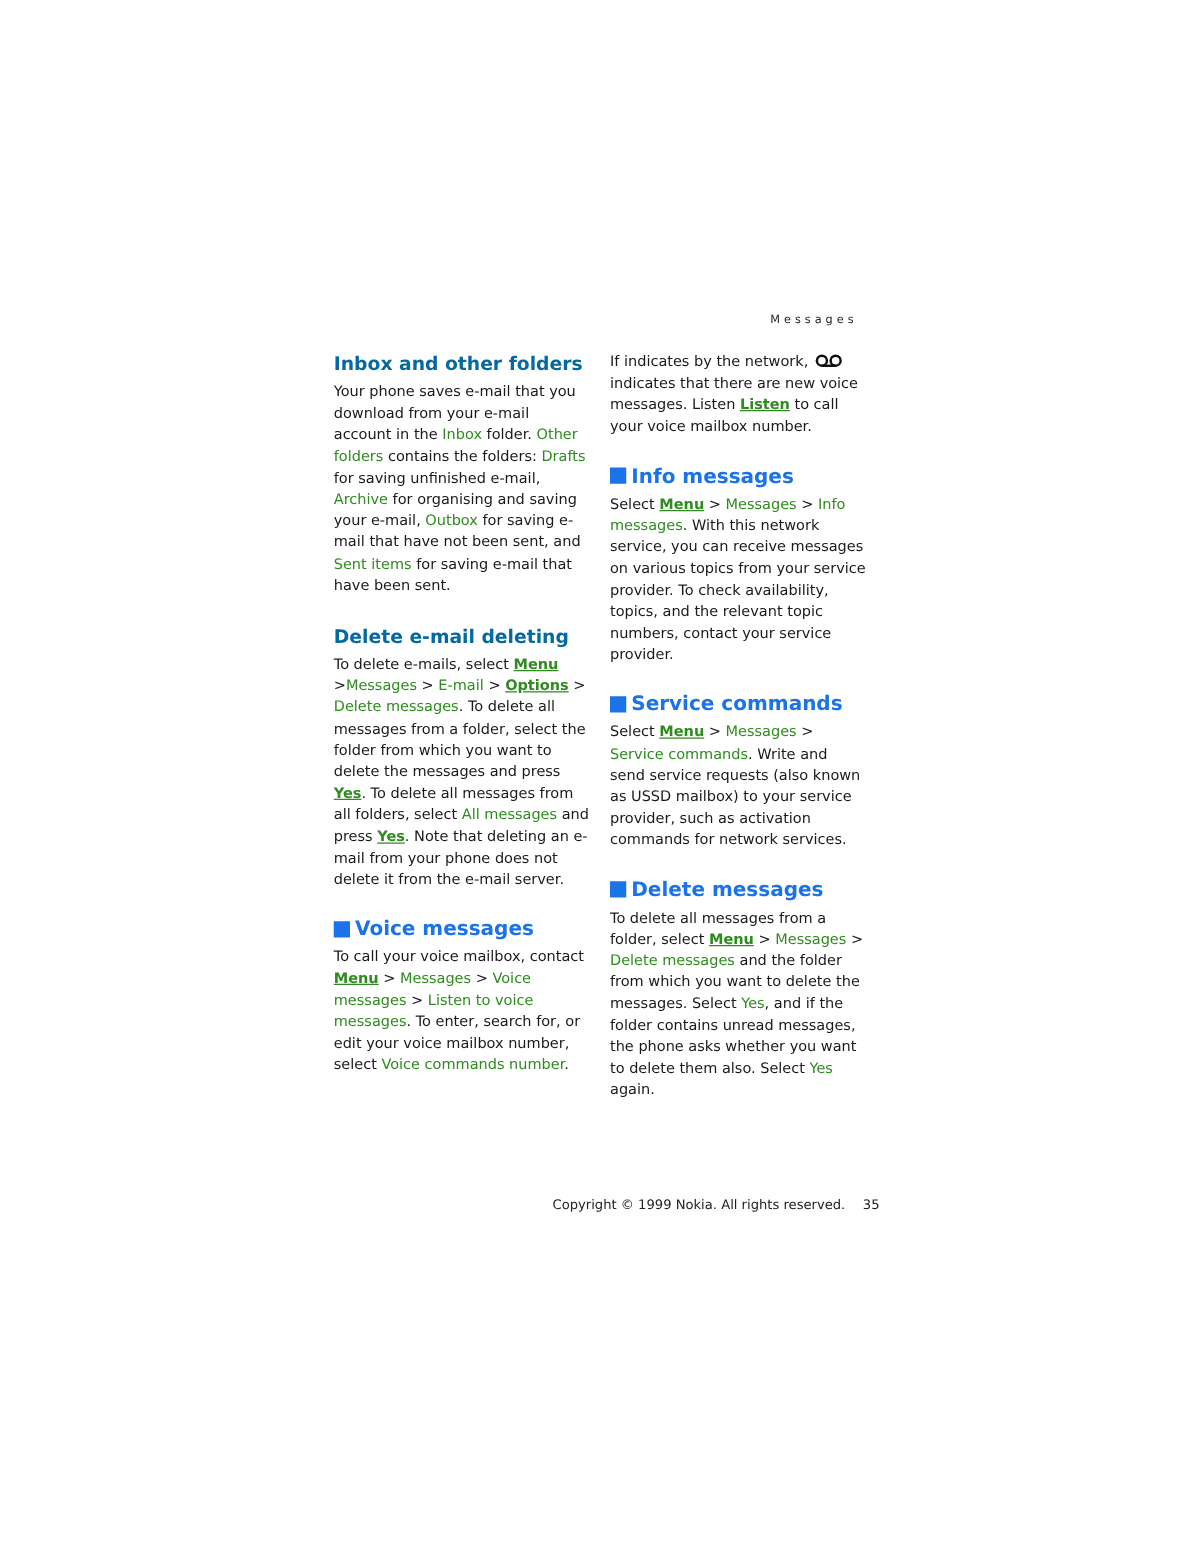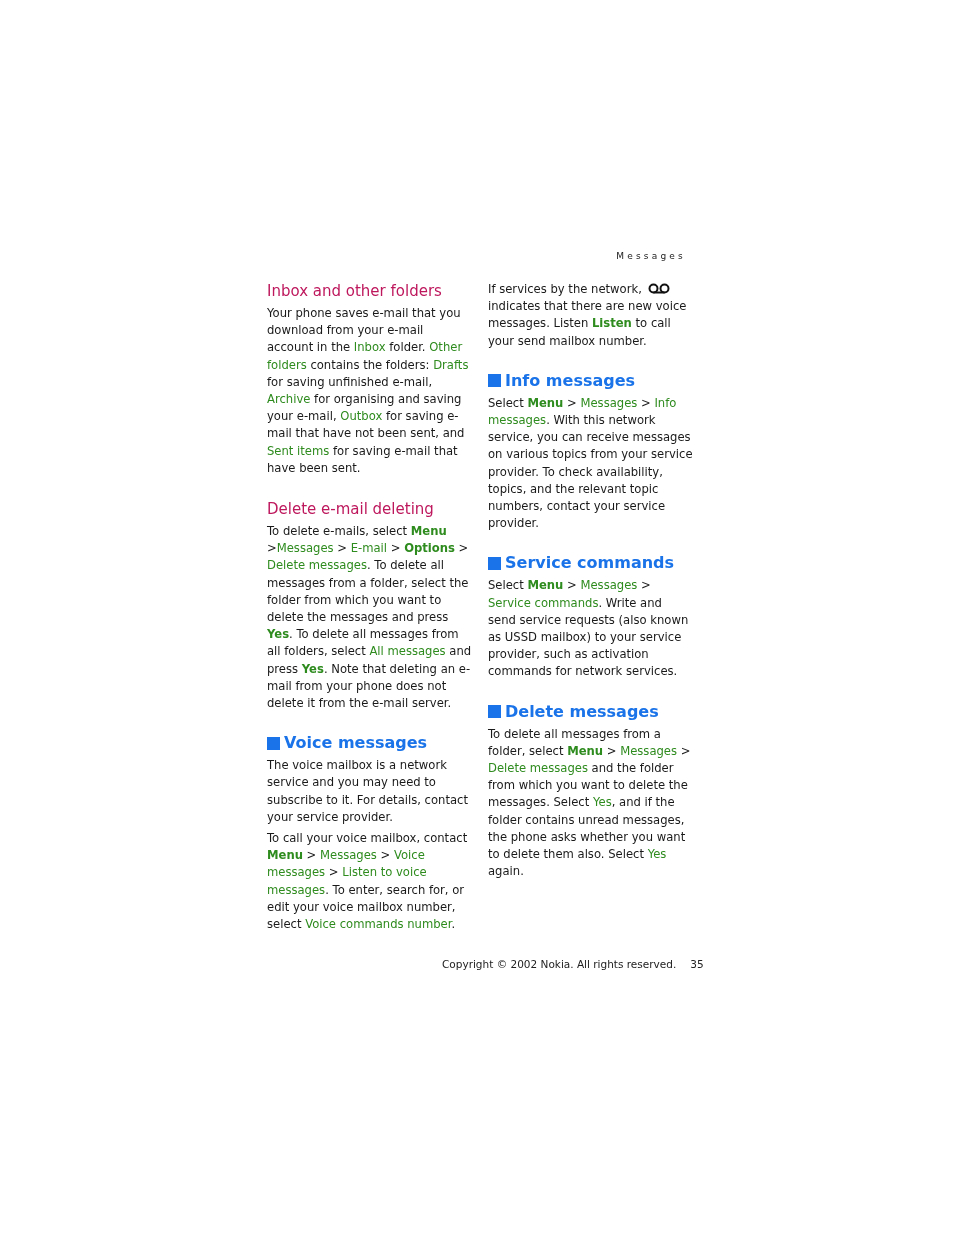--- a/index.html
+++ b/index.html
@@ -3,24 +3,24 @@
 <meta charset="utf-8">
 <style>
   html, body { margin: 0; padding: 0; background: #ffffff; }
   body { width: 954px; height: 1235px; position: relative; font-family: "DejaVu Sans", sans-serif; color: #1a1a1a; }
   .page { position: absolute; left: 0; top: 0; width: 954px; height: 1073px; }
   .running-head { position: absolute; left: 560px; width: 126px; top: 251px; text-align: right; font-size: 9px; letter-spacing: 3.2px; color: #222; }
   .col { position: absolute; top: 281px; font-size: 11.6px; line-height: 17.2px; }
   .col-left { left: 267px; width: 205px; }
   .col-right { left: 488px; width: 205px; }
   .col p { margin: 0 0 4px 0; }
-  h3.sub { margin: 0 0 4px 0; font-weight: normal; color: #be185d; font-size: 15px; line-height: 20px; }
+  h3.sub { margin: 0 0 4px 0; font-weight: bold; color: #0369a1; font-size: 15px; line-height: 20px; }
   h2.sec { margin: 0 0 3px 0; font-weight: bold; color: #1a73e8; font-size: 16px; line-height: 22px; display: flex; align-items: center; }
   .sq { display: inline-block; width: 13px; height: 13px; background: #1a73e8; margin-right: 4px; flex: none; }
-  .b { font-weight: bold; color: #2e8b1e; }
+  .b { font-weight: bold; color: #2e8b1e; text-decoration: underline; }
   .i { color: #2e8b1e; }
   .gap-sub { height: 18px; }
   .gap-sec { height: 16px; }
   .vm-icon { display: inline-block; vertical-align: -1px; width: 22px; height: 11px; margin-left: 2px; }
   .footer { position: absolute; top: 958px; left: 442px; font-size: 10.5px; color: #222; }
   .footer .num { margin-left: 14px; text-align: right; }
 </style>
 </head>
 <body>
 
@@ -35,33 +35,32 @@
     <div class="gap-sub"></div>
     <h3 class="sub">Delete e-mail deleting</h3>
     <p>
       <span>To delete e-mails, select </span><span class="b">Menu</span><span> &gt;</span><span class="i">Messages</span><span> &gt; </span><span class="i">E-mail</span><span> &gt; </span><span class="b">Options</span><span> &gt; </span><span class="i">Delete messages</span><span>. To delete all messages from a folder, select the folder from which you want to delete the messages and press </span><span class="b">Yes</span><span>. To delete all messages from all folders, select </span><span class="i">All messages</span><span> and press </span><span class="b">Yes</span><span>. Note that deleting an e-mail from your phone does not delete it from the e-mail server.</span>
     </p>
     <div class="gap-sec"></div>
     <h2 class="sec">
         <span class="sq"></span>
         <span>Voice messages</span>
       </h2>
-    <p>The voice mailbox is a network service and you may need to subscribe to it. For details, contact your service provider.</p>
     <p>
       <span>To call your voice mailbox, contact </span><span class="b">Menu</span><span> &gt; </span><span class="i">Messages</span><span> &gt; </span><span class="i">Voice messages</span><span> &gt; </span><span class="i">Listen to voice messages</span><span>. To enter, search for, or edit your voice mailbox number, select </span><span class="i">Voice commands number</span><span>.</span>
     </p>
   </div>
 
   <div class="col col-right">
     <p>
-      <span>If services by the network, </span><svg class="vm-icon" viewBox="0 0 22 11">
+      <span>If indicates by the network, </span><svg class="vm-icon" viewBox="0 0 22 11">
           <circle cx="5.5" cy="5.5" r="4" fill="none" stroke="#111" stroke-width="2"></circle>
           <circle cx="16.5" cy="5.5" r="4" fill="none" stroke="#111" stroke-width="2"></circle>
           <line x1="5.5" y1="9.5" x2="16.5" y2="9.5" stroke="#111" stroke-width="2"></line>
-        </svg><span> indicates that there are new voice messages. Listen </span><span class="b">Listen</span><span> to call your send mailbox number.</span>
+        </svg><span> indicates that there are new voice messages. Listen </span><span class="b">Listen</span><span> to call your voice mailbox number.</span>
     </p>
     <div class="gap-sec"></div>
     <h2 class="sec">
         <span class="sq"></span>
         <span>Info messages</span>
       </h2>
     <p>
       <span>Select </span><span class="b">Menu</span><span> &gt; </span><span class="i">Messages</span><span> &gt; </span><span class="i">Info messages</span><span>. With this network service, you can receive messages on various topics from your service provider. To check availability, topics, and the relevant topic numbers, contact your service provider.</span>
     </p>
     <div class="gap-sec"></div>
@@ -76,15 +75,15 @@
     <h2 class="sec">
         <span class="sq"></span>
         <span>Delete messages</span>
       </h2>
     <p>
       <span>To delete all messages from a folder, select </span><span class="b">Menu</span><span> &gt; </span><span class="i">Messages</span><span> &gt; </span><span class="i">Delete messages</span><span> and the folder from which you want to delete the messages. Select </span><span class="i">Yes</span><span>, and if the folder contains unread messages, the phone asks whether you want to delete them also. Select </span><span class="i">Yes</span><span> again.</span>
     </p>
   </div>
 
   <div class="footer">
-    <span>Copyright © 2002 Nokia. All rights reserved.</span><span class="num">35</span>
+    <span>Copyright © 1999 Nokia. All rights reserved.</span><span class="num">35</span>
   </div>
 </div>
 
 </body></html>

